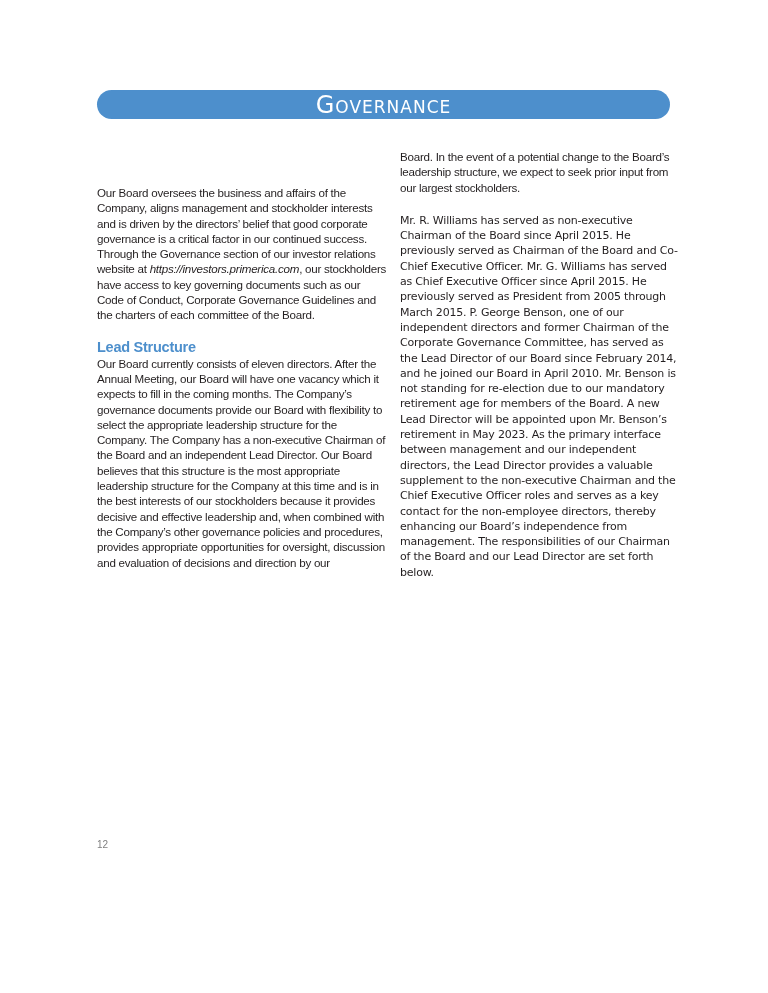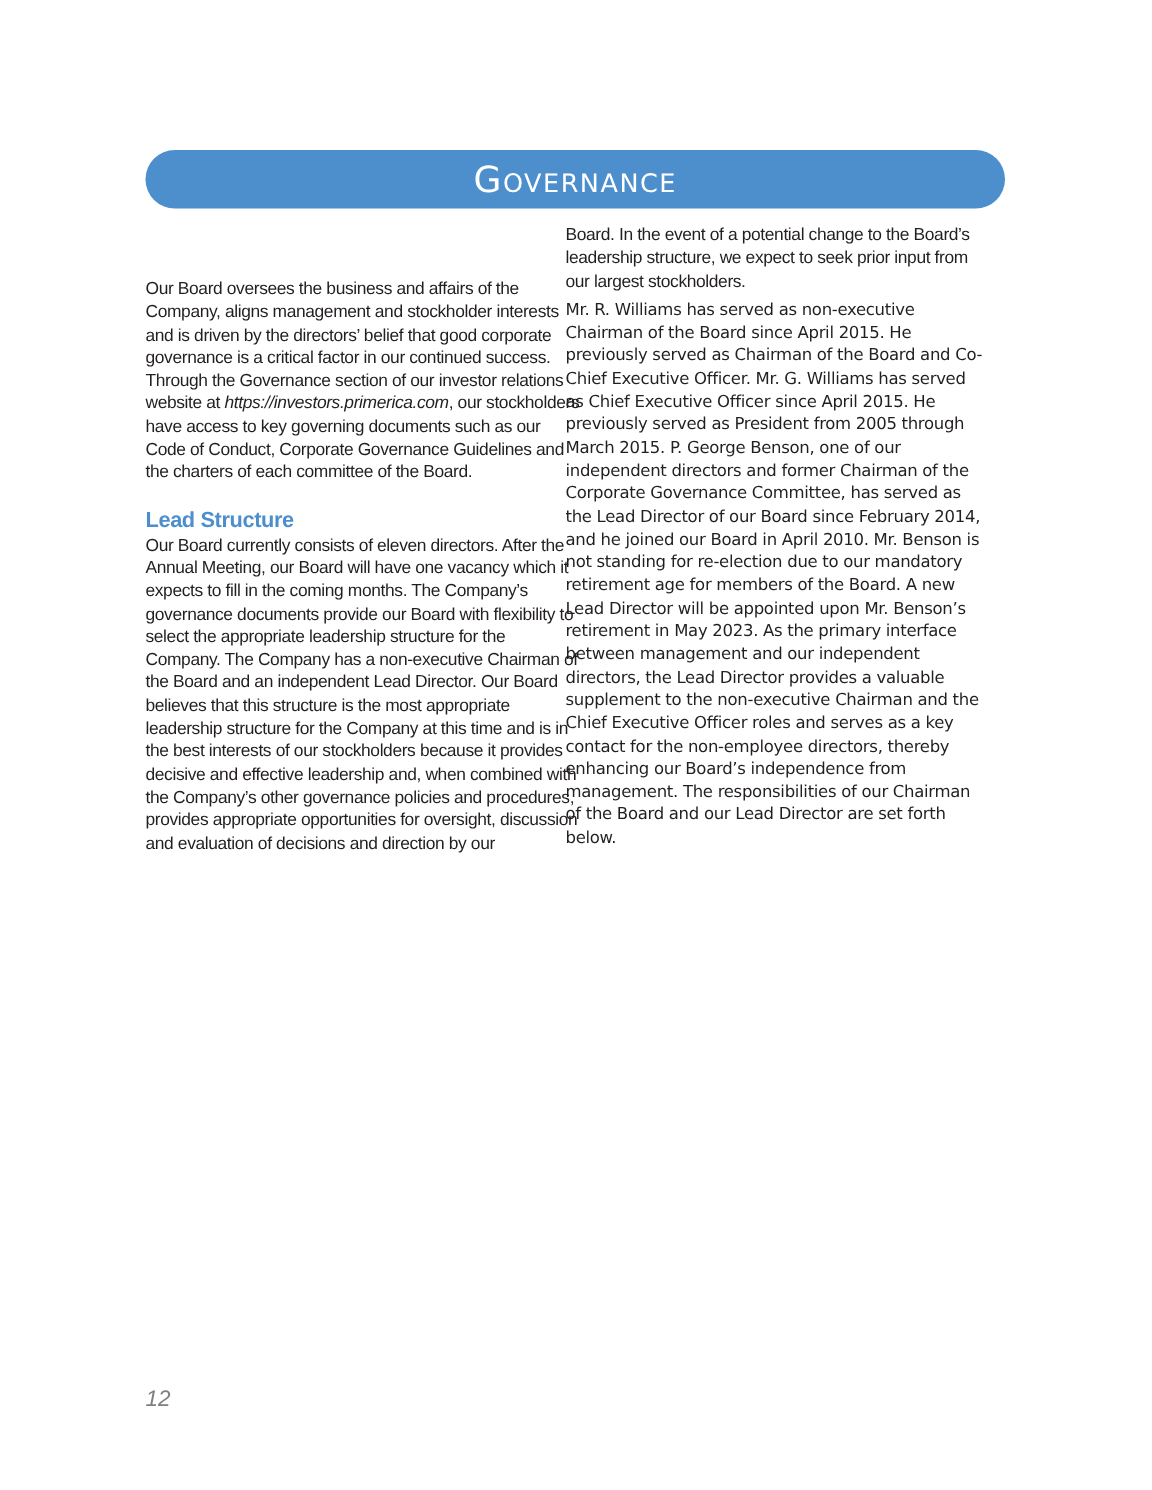--- a/index.html
+++ b/index.html
@@ -1,31 +1,31 @@
 <!DOCTYPE html>
 <html><head>
   <meta charset="utf-8">
   <style>
     html, body { margin: 0; padding: 0; background: #ffffff; }
     body { width: 768px; height: 993px; position: relative; overflow: hidden;
       font-family: "Liberation Sans", "DejaVu Sans", sans-serif; color: #231f20; }
-    .banner { position: absolute; left: 97px; top: 100px; width: 573px; height: 39px;
+    .banner { position: absolute; left: 97px; top: 90px; width: 573px; height: 29px;
       background: #4d8fcc; border-radius: 20px; display: flex; align-items: center; justify-content: center; }
     .banner-title { color: #ffffff; font-size: 20px; font-variant: small-caps; letter-spacing: 1px;
       font-family: "DejaVu Sans", sans-serif; font-weight: normal; font-size: 24px; }
     .col { position: absolute; top: 149px; width: 292px; font-size: 11.6px; line-height: 15.3px; }
     .col-left { left: 97px; margin-top: 36px; }
-    .col-right { left: 377px; width: 280px; }
+    .col-right { left: 400px; width: 280px; }
     .col p { margin: 0; }
     .col-left p { letter-spacing: -0.25px; }
     .col-right p.first { letter-spacing: -0.25px; }
-    .col-right p.second { margin-top: 4px; font-family: "DejaVu Sans", sans-serif; font-size: 11px; letter-spacing: -0.2px; }
+    .col-right p.second { margin-top: 18px; font-family: "DejaVu Sans", sans-serif; font-size: 11px; letter-spacing: -0.2px; }
     .heading { color: #4d8fcc; font-weight: bold; font-size: 14.5px; margin-top: 16px !important; line-height: 17px; }
     em { font-style: italic; }
-    .page-num { position: absolute; left: 97px; top: 924px; font-size: 15px; color: #808080; font-style: italic; }
+    .page-num { position: absolute; left: 97px; top: 839px; font-size: 10px; color: #808080; }
   </style>
 </head>
 <body>
 
 <div class="banner">
   <span class="banner-title">Governance</span>
 </div>
 
 <div class="col col-left">
   <p><span>Our Board oversees the business and affairs of the Company, aligns management and stockholder interests and is driven by the directors’ belief that good corporate governance is a critical factor in our continued success. Through the Governance section of our investor relations website at </span><em>https://investors.primerica.com</em><span>, our stockholders have access to key governing documents such as our Code of Conduct, Corporate Governance Guidelines and the charters of each committee of the Board.</span></p>

